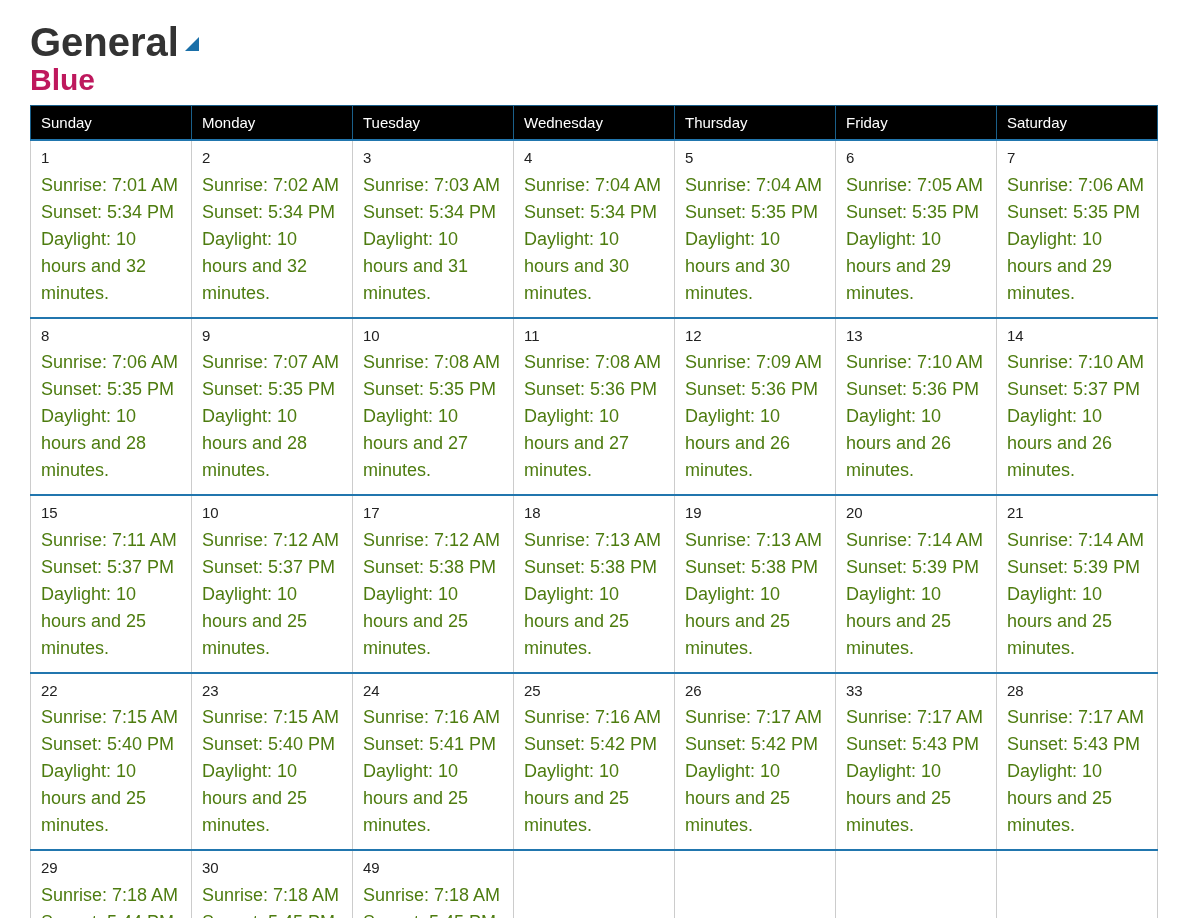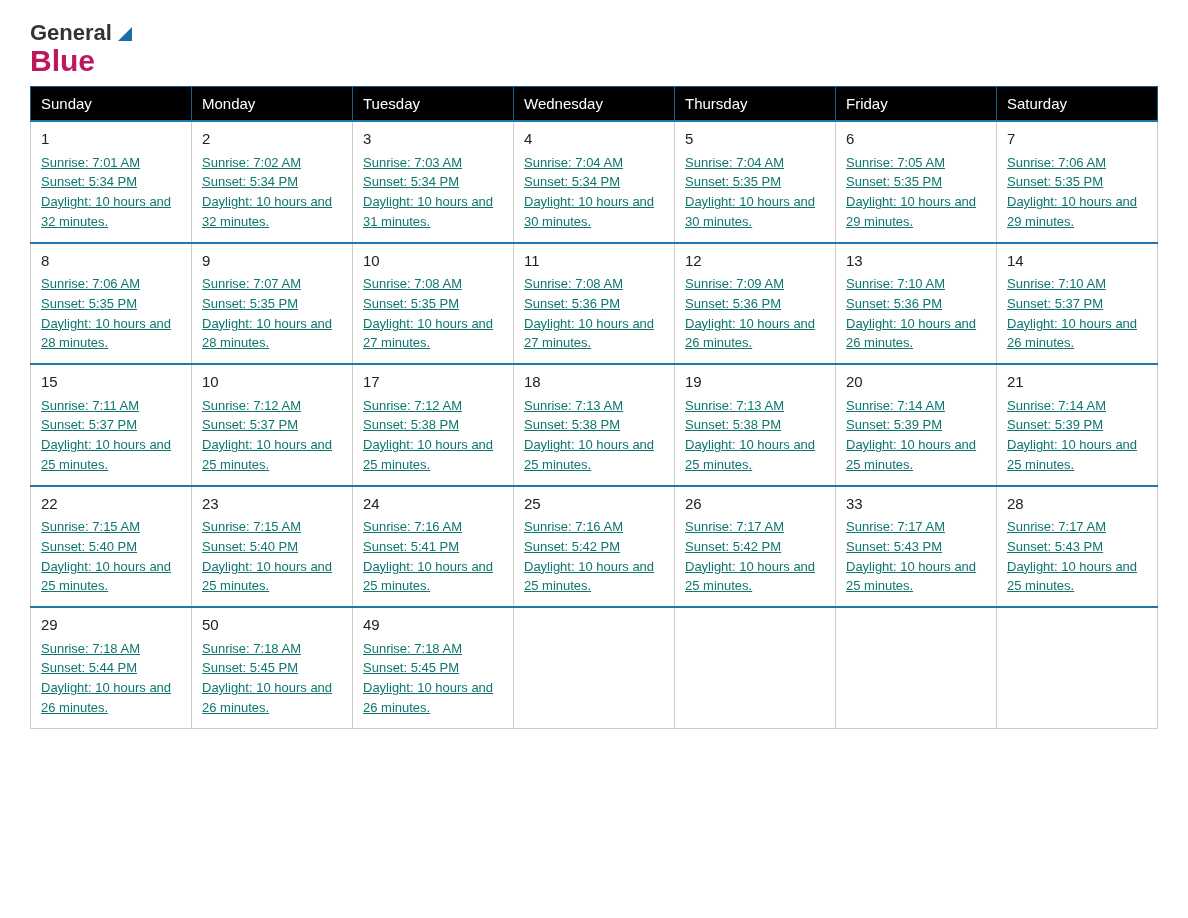--- a/index.html
+++ b/index.html
@@ -69,32 +69,31 @@
       background: #fff;
     }
     .day-num {
       font-size: 15px;
       font-weight: normal;
       color: #222;
       display: block;
       margin-bottom: 2px;
     }
     .day-info {
-      font-size: 13px;
-      color: #0f766e;
-      text-decoration: underline;
+      font-size: 18px;
+      color: #4d7c0f;
     }
   </style>
 </head>
 <body>
 
 <div class="header">
   <div class="logo">
     <div class="logo-line">
-      <span style="font-size:22px;font-weight:bold;color:#333;">General</span>
+      <span style="font-size:40px;font-weight:bold;color:#333;">General</span>
       <svg width="22" height="22" viewBox="0 0 22 22" style="margin-left:2px;margin-top:2px;">
         <polygon points="4,18 18,18 18,4" fill="#1a6fa8"></polygon>
       </svg>
     </div>
     <span style="font-size:30px;font-weight:bold;color:#be185d;display:block;line-height:1;">Blue</span>
   </div>
   <div class="title-block">
     <h1></h1>
     <h2></h2>
   </div>
@@ -144,21 +143,21 @@
         <td><span class="day-num">22</span><span class="day-info">Sunrise: 7:15 AM<br>Sunset: 5:40 PM<br>Daylight: 10 hours and 25 minutes.</span></td>
         <td><span class="day-num">23</span><span class="day-info">Sunrise: 7:15 AM<br>Sunset: 5:40 PM<br>Daylight: 10 hours and 25 minutes.</span></td>
         <td><span class="day-num">24</span><span class="day-info">Sunrise: 7:16 AM<br>Sunset: 5:41 PM<br>Daylight: 10 hours and 25 minutes.</span></td>
         <td><span class="day-num">25</span><span class="day-info">Sunrise: 7:16 AM<br>Sunset: 5:42 PM<br>Daylight: 10 hours and 25 minutes.</span></td>
         <td><span class="day-num">26</span><span class="day-info">Sunrise: 7:17 AM<br>Sunset: 5:42 PM<br>Daylight: 10 hours and 25 minutes.</span></td>
         <td><span class="day-num">33</span><span class="day-info">Sunrise: 7:17 AM<br>Sunset: 5:43 PM<br>Daylight: 10 hours and 25 minutes.</span></td>
         <td><span class="day-num">28</span><span class="day-info">Sunrise: 7:17 AM<br>Sunset: 5:43 PM<br>Daylight: 10 hours and 25 minutes.</span></td>
       </tr>
       <tr>
         <td><span class="day-num">29</span><span class="day-info">Sunrise: 7:18 AM<br>Sunset: 5:44 PM<br>Daylight: 10 hours and 26 minutes.</span></td>
-        <td><span class="day-num">50</span><span class="day-info">Sunrise: 7:18 AM<br>Sunset: 5:45 PM<br>Daylight: 10 hours and 26 minutes.</span></td>
+        <td><span class="day-num">30</span><span class="day-info">Sunrise: 7:18 AM<br>Sunset: 5:45 PM<br>Daylight: 10 hours and 26 minutes.</span></td>
         <td><span class="day-num">49</span><span class="day-info">Sunrise: 7:18 AM<br>Sunset: 5:45 PM<br>Daylight: 10 hours and 26 minutes.</span></td>
         <td class="empty"></td>
         <td class="empty"></td>
         <td class="empty"></td>
         <td class="empty"></td>
       </tr>
     </tbody>
 </table>
 
 </body></html>

